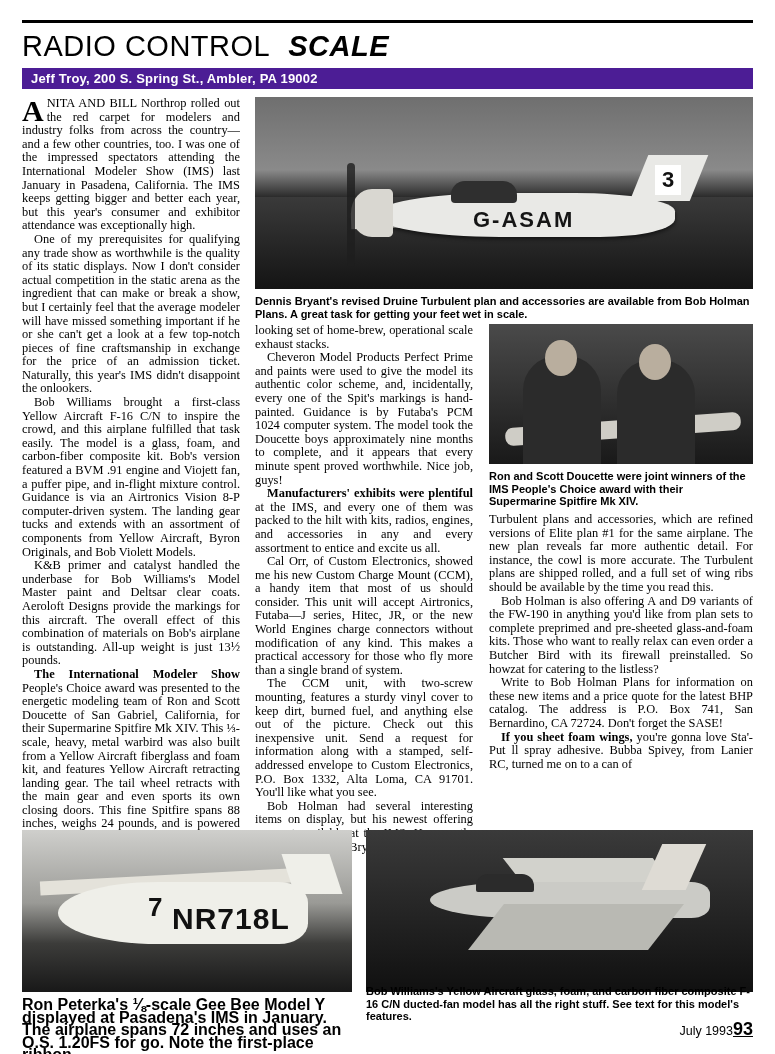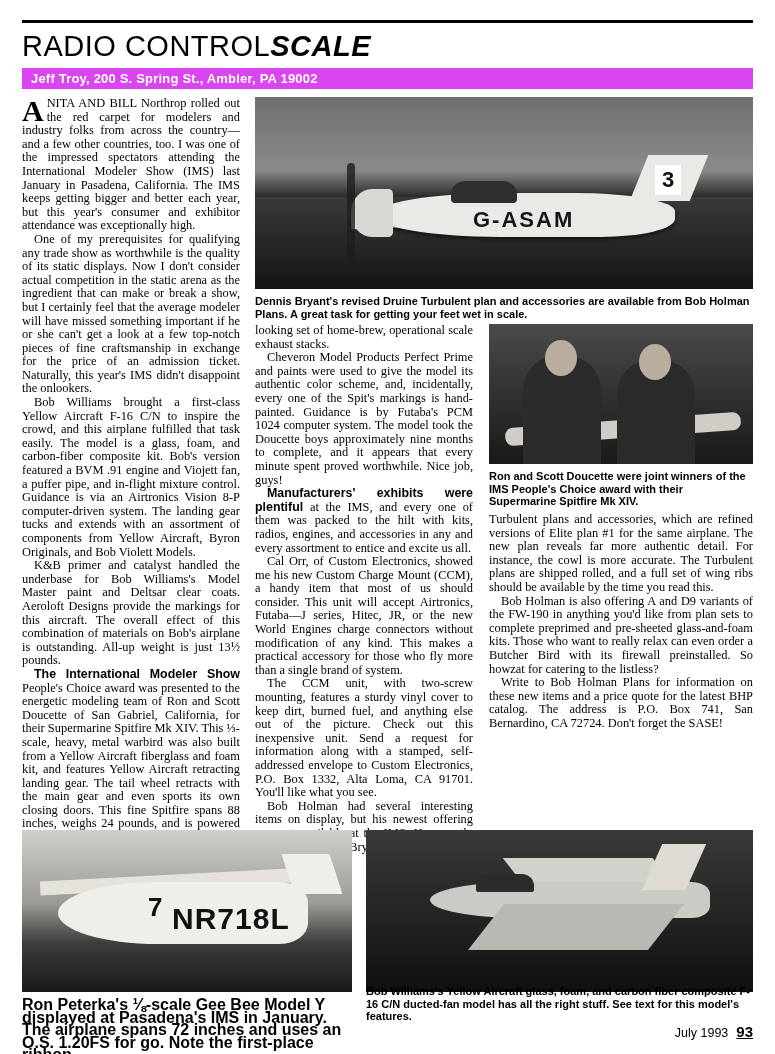--- a/index.html
+++ b/index.html
@@ -1,29 +1,29 @@
 <!DOCTYPE html>
 <html><head>
 <meta charset="utf-8">
 <style>
   html,body{margin:0;padding:0;background:#ffffff;}
   body{width:775px;height:1054px;font-family:"Liberation Serif",serif;color:#000;position:relative;overflow:hidden;}
   .page{position:absolute;left:0;top:0;width:775px;height:1054px;}
   .rule-top{position:absolute;left:22px;top:20px;width:731px;height:3px;background:#000;}
   .masthead{position:absolute;left:22px;top:30px;width:731px;height:34px;}
   .masthead .m1{font-family:"Liberation Sans",sans-serif;font-weight:normal;font-size:29px;letter-spacing:0.5px;}
-  .masthead .m2{font-family:"Liberation Sans",sans-serif;font-weight:bold;font-style:italic;font-size:29px;letter-spacing:0.5px;}
-  .bylinebar{position:absolute;left:22px;top:68px;width:731px;height:21px;background:#d946ef;color:#fff;}
+  .masthead .m2{font-family:"Liberation Sans",sans-serif;font-weight:bold;font-style:italic;font-size:29px;letter-spacing:0.5px;margin-left:18px;}
+  .bylinebar{position:absolute;left:22px;top:68px;width:731px;height:21px;background:#4c1d95;color:#fff;}
   .bylinebar span{display:block;font-family:"Liberation Sans",sans-serif;font-weight:bold;font-size:13px;line-height:21px;padding-left:9px;letter-spacing:0.2px;}
 
   .col{position:absolute;text-align:justify;font-size:12.4px;line-height:13.6px;}
   .col p{margin:0;text-indent:12px;}
   .col p.noind{text-indent:0;}
   .col p + p{margin-top:0;}
-  .runin{font-family:Liberation Sans, sans-serif;font-weight:bold;}
+  .runin{font-family:Liberation Serif, serif;font-weight:bold;}
 
   
   #col1{left:22px;top:97px;width:218px;}
   .dropcap{float:left;font-family:"Liberation Serif",serif;font-weight:bold;font-size:30px;line-height:26px;padding:0 3px 0 0;margin-top:1px;}
 
   
   .photo{background:#111;position:absolute;overflow:hidden;}
   #photo1{left:255px;top:97px;width:498px;height:192px;}
   #cap1{position:absolute;left:255px;top:295px;width:498px;font-family:"Liberation Sans",sans-serif;font-weight:bold;font-size:11px;line-height:12.6px;}
 
@@ -32,21 +32,21 @@
   #cap2{position:absolute;left:489px;top:470px;width:264px;font-family:"Liberation Sans",sans-serif;font-weight:bold;font-size:11px;line-height:12.6px;}
   #col3{left:489px;top:513px;width:264px;}
 
   
   #photo3{left:22px;top:830px;width:330px;height:162px;}
   #cap3{position:absolute;left:22px;top:999px;width:330px;font-family:"Liberation Sans",sans-serif;font-weight:bold;font-size:16px;line-height:12.6px;}
   #photo4{left:366px;top:830px;width:387px;height:162px;}
   #cap4{position:absolute;left:366px;top:985px;width:387px;font-family:"Liberation Sans",sans-serif;font-weight:bold;font-size:11px;line-height:12.6px;}
 
   .folio{position:absolute;right:22px;bottom:14px;font-family:"Liberation Sans",sans-serif;font-size:12.5px;}
-  .folio .pg{font-weight:bold;font-size:15px;margin-left:8px;text-decoration:underline;}
+  .folio .pg{font-weight:bold;font-size:18px;margin-left:0;text-decoration:underline;}
 
   
   .sky{position:absolute;left:0;top:0;right:0;bottom:0;}
   #photo1 .sky{background:linear-gradient(180deg,#6f6f6f 0%,#8a8a8a 38%,#2b2b2b 52%,#1a1a1a 100%);}
   #photo1 .ground{position:absolute;left:0;top:52%;right:0;bottom:0;background:linear-gradient(180deg,#3a3a3a,#141414);}
   .fuselage{position:absolute;background:#e9e9e6;border-radius:50% 40% 30% 50%/60% 50% 50% 60%;box-shadow:0 2px 4px rgba(0,0,0,.6);}
   #photo1 .fuselage{left:120px;top:96px;width:300px;height:44px;}
   #photo1 .tail{position:absolute;left:384px;top:58px;width:60px;height:46px;background:#e9e9e6;transform:skewX(-22deg);}
   #photo1 .wing{position:absolute;left:96px;top:112px;width:250px;height:16px;background:#dedcd6;transform:rotate(-2deg);}
   #photo1 .canopy{position:absolute;left:196px;top:84px;width:66px;height:22px;background:#2f2f2f;border-radius:14px 14px 4px 4px;}
@@ -131,20 +131,21 @@
     <div class="figB"></div>
     <div class="headA"></div>
     <div class="headB"></div>
   </div>
   <div id="cap2">Ron and Scott Doucette were joint winners of the IMS People's Choice award with their Supermarine Spitfire Mk XIV.</div>
 
   <div class="col" id="col3">
     <p class="noind"><span>Turbulent plans and accessories, which are refined versions of Elite plan #1 for the same airplane. The new plan reveals far more authentic detail. For instance, the cowl is more accurate. The Turbulent plans are shipped rolled, and a full set of wing ribs should be available by the time you read this.</span></p>
     <p><span>Bob Holman is also offering A and D9 variants of the FW-190 in anything you'd like from plan sets to complete preprimed and pre-sheeted glass-and-foam kits. Those who want to really relax can even order a Butcher Bird with its firewall preinstalled. So howzat for catering to the listless?</span></p>
     <p><span>Write to Bob Holman Plans for information on these new items and a price quote for the latest BHP catalog. The address is P.O. Box 741, San Bernardino, CA 72724. Don't forget the SASE!</span></p>
+    <p><span class="runin">If you sheet foam wings,</span><span> you're gonna love Sta'-Put ll spray adhesive. Bubba Spivey, from Lanier RC, turned me on to a can of</span></p>
   </div>
 
   <div class="photo" id="photo3">
     <div class="sky"></div>
     <div class="gbw"></div>
     <div class="gb"></div>
     <div class="gbtail"></div>
     <div class="gbnum">7</div>
     <div class="gbtxt">NR718L</div>
   </div>

